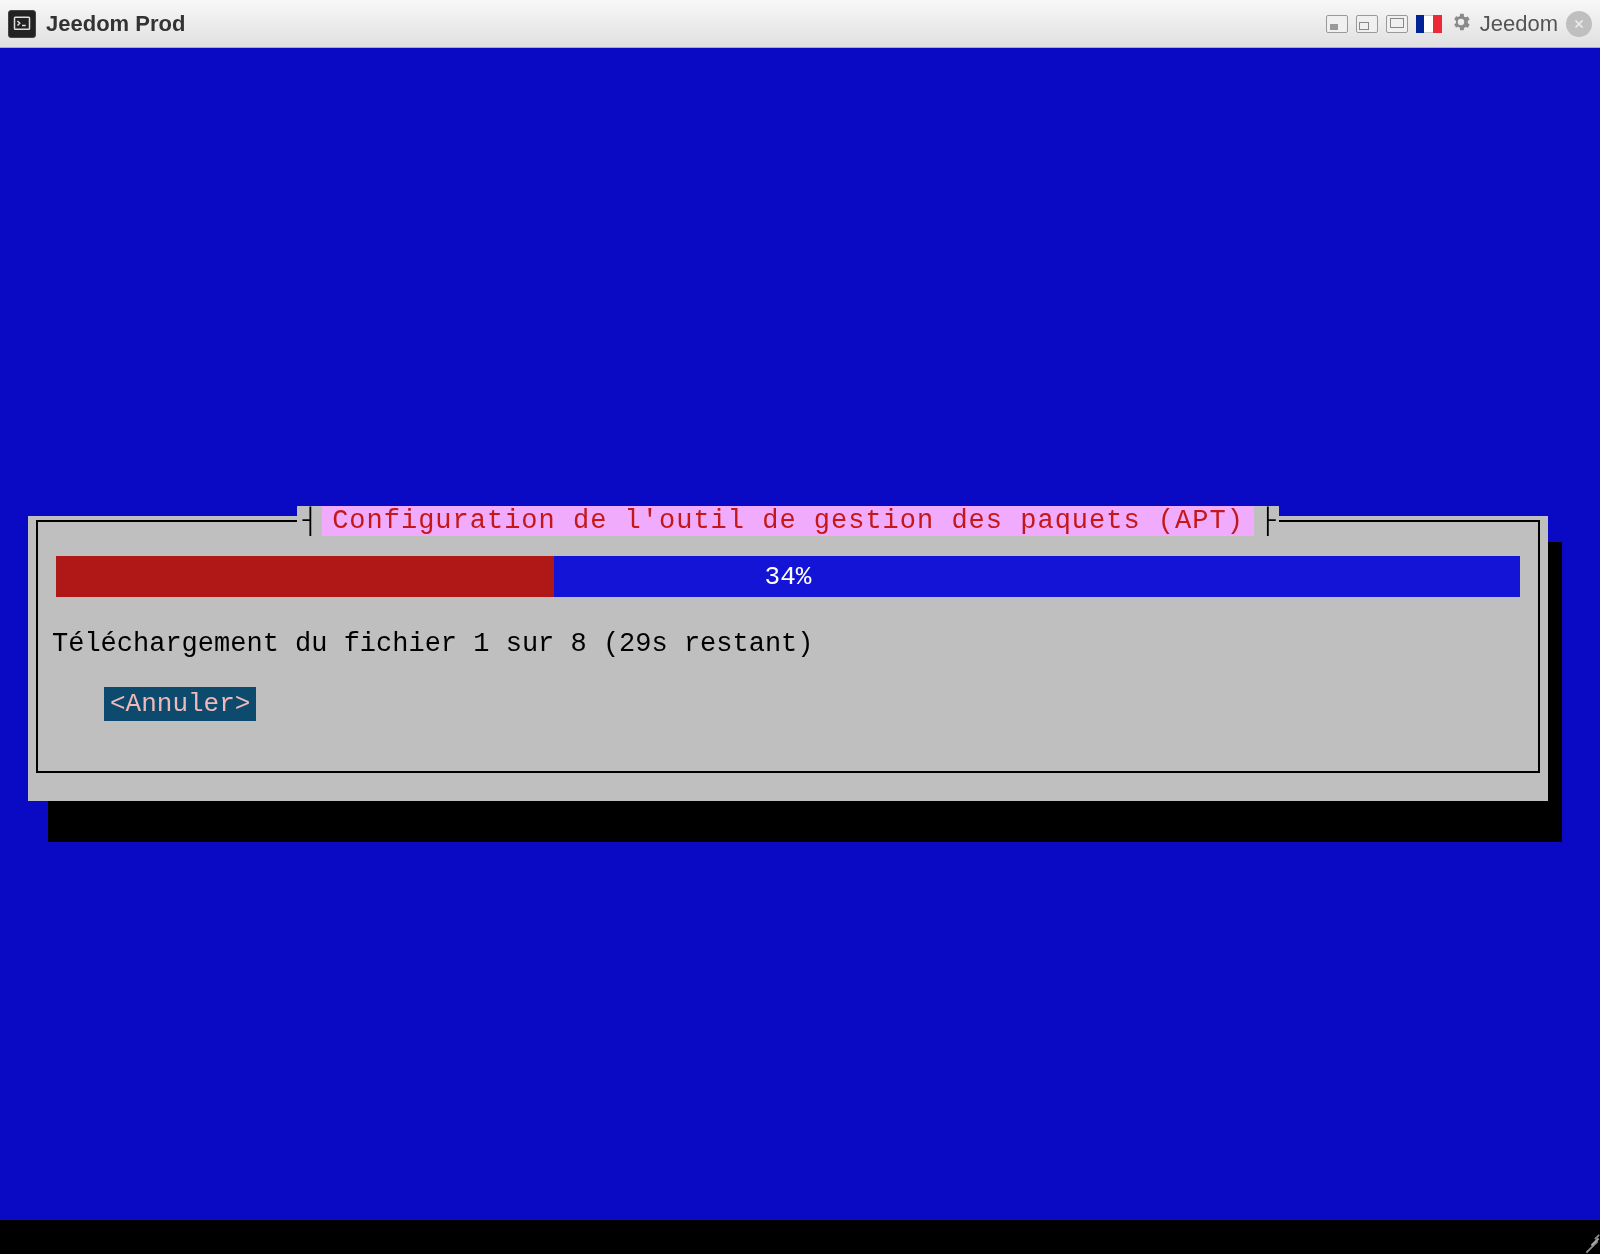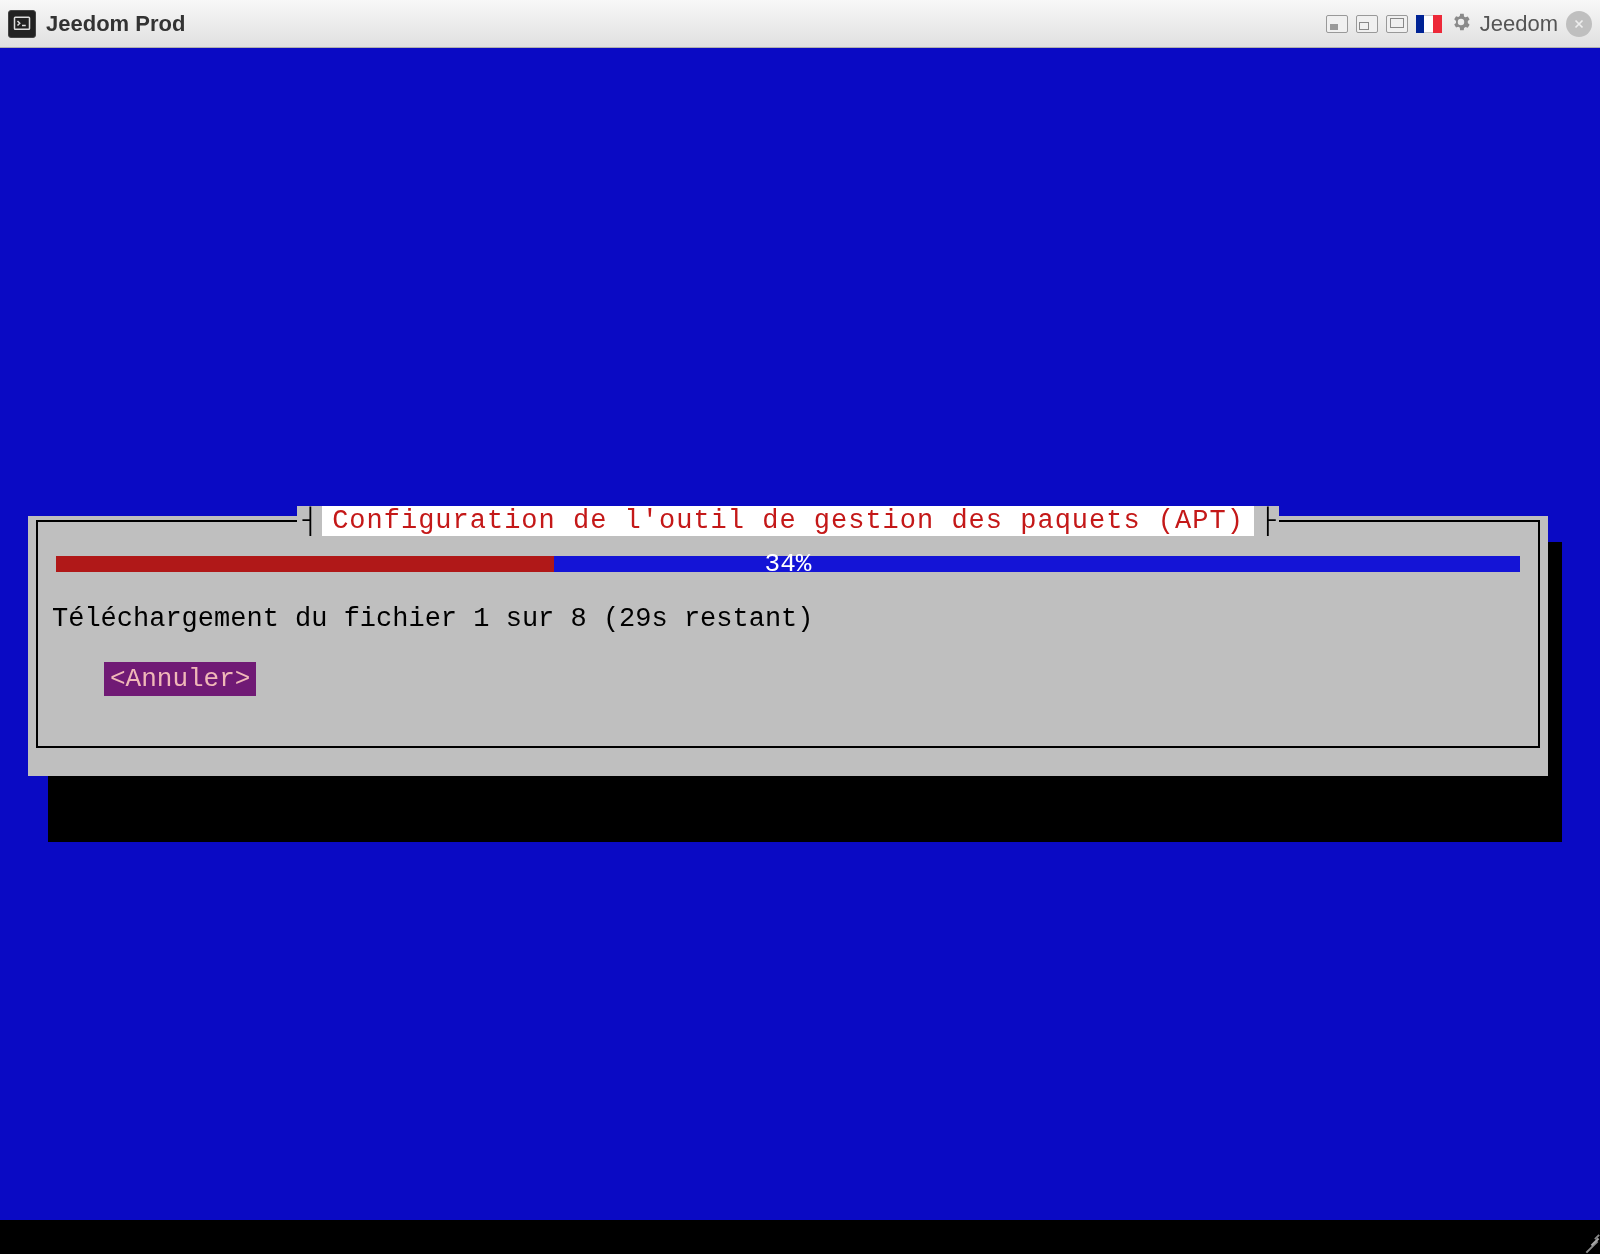--- a/index.html
+++ b/index.html
@@ -119,29 +119,29 @@
     }
     .title-deco {
       font-family: "Courier New", monospace;
       font-size: 26px;
       color: #000;
       padding: 0 6px;
       background: #bfbfbf;
       letter-spacing: -2px;
     }
     .dialog-title {
-      background: #ffffff;
+      background: #f0abfc;
       color: #c41818;
       font-size: 27px;
       font-weight: normal;
       letter-spacing: 1px;
       padding: 0 10px;
     }
     .progress-bar {
-      height: 16px;
+      height: 41px;
       background: #1414d6;
       position: relative;
       margin-bottom: 32px;
     }
     .progress-fill {
       height: 100%;
       background: #b01818;
     }
     .progress-label {
       position: absolute;
@@ -153,21 +153,21 @@
       font-size: 26px;
     }
     .status-text {
       color: #000;
       font-size: 27px;
       margin-bottom: 28px;
       margin-left: -4px;
     }
     .cancel-button {
       display: inline-block;
-      background: #701a75;
+      background: #0c4a6e;
       color: #f0b8b8;
       font-size: 26px;
       padding: 2px 6px;
       margin-left: 48px;
       font-family: "Courier New", monospace;
     }
     .taskbar {
       position: absolute;
       bottom: 0; left: 0; right: 0;
       height: 34px;

